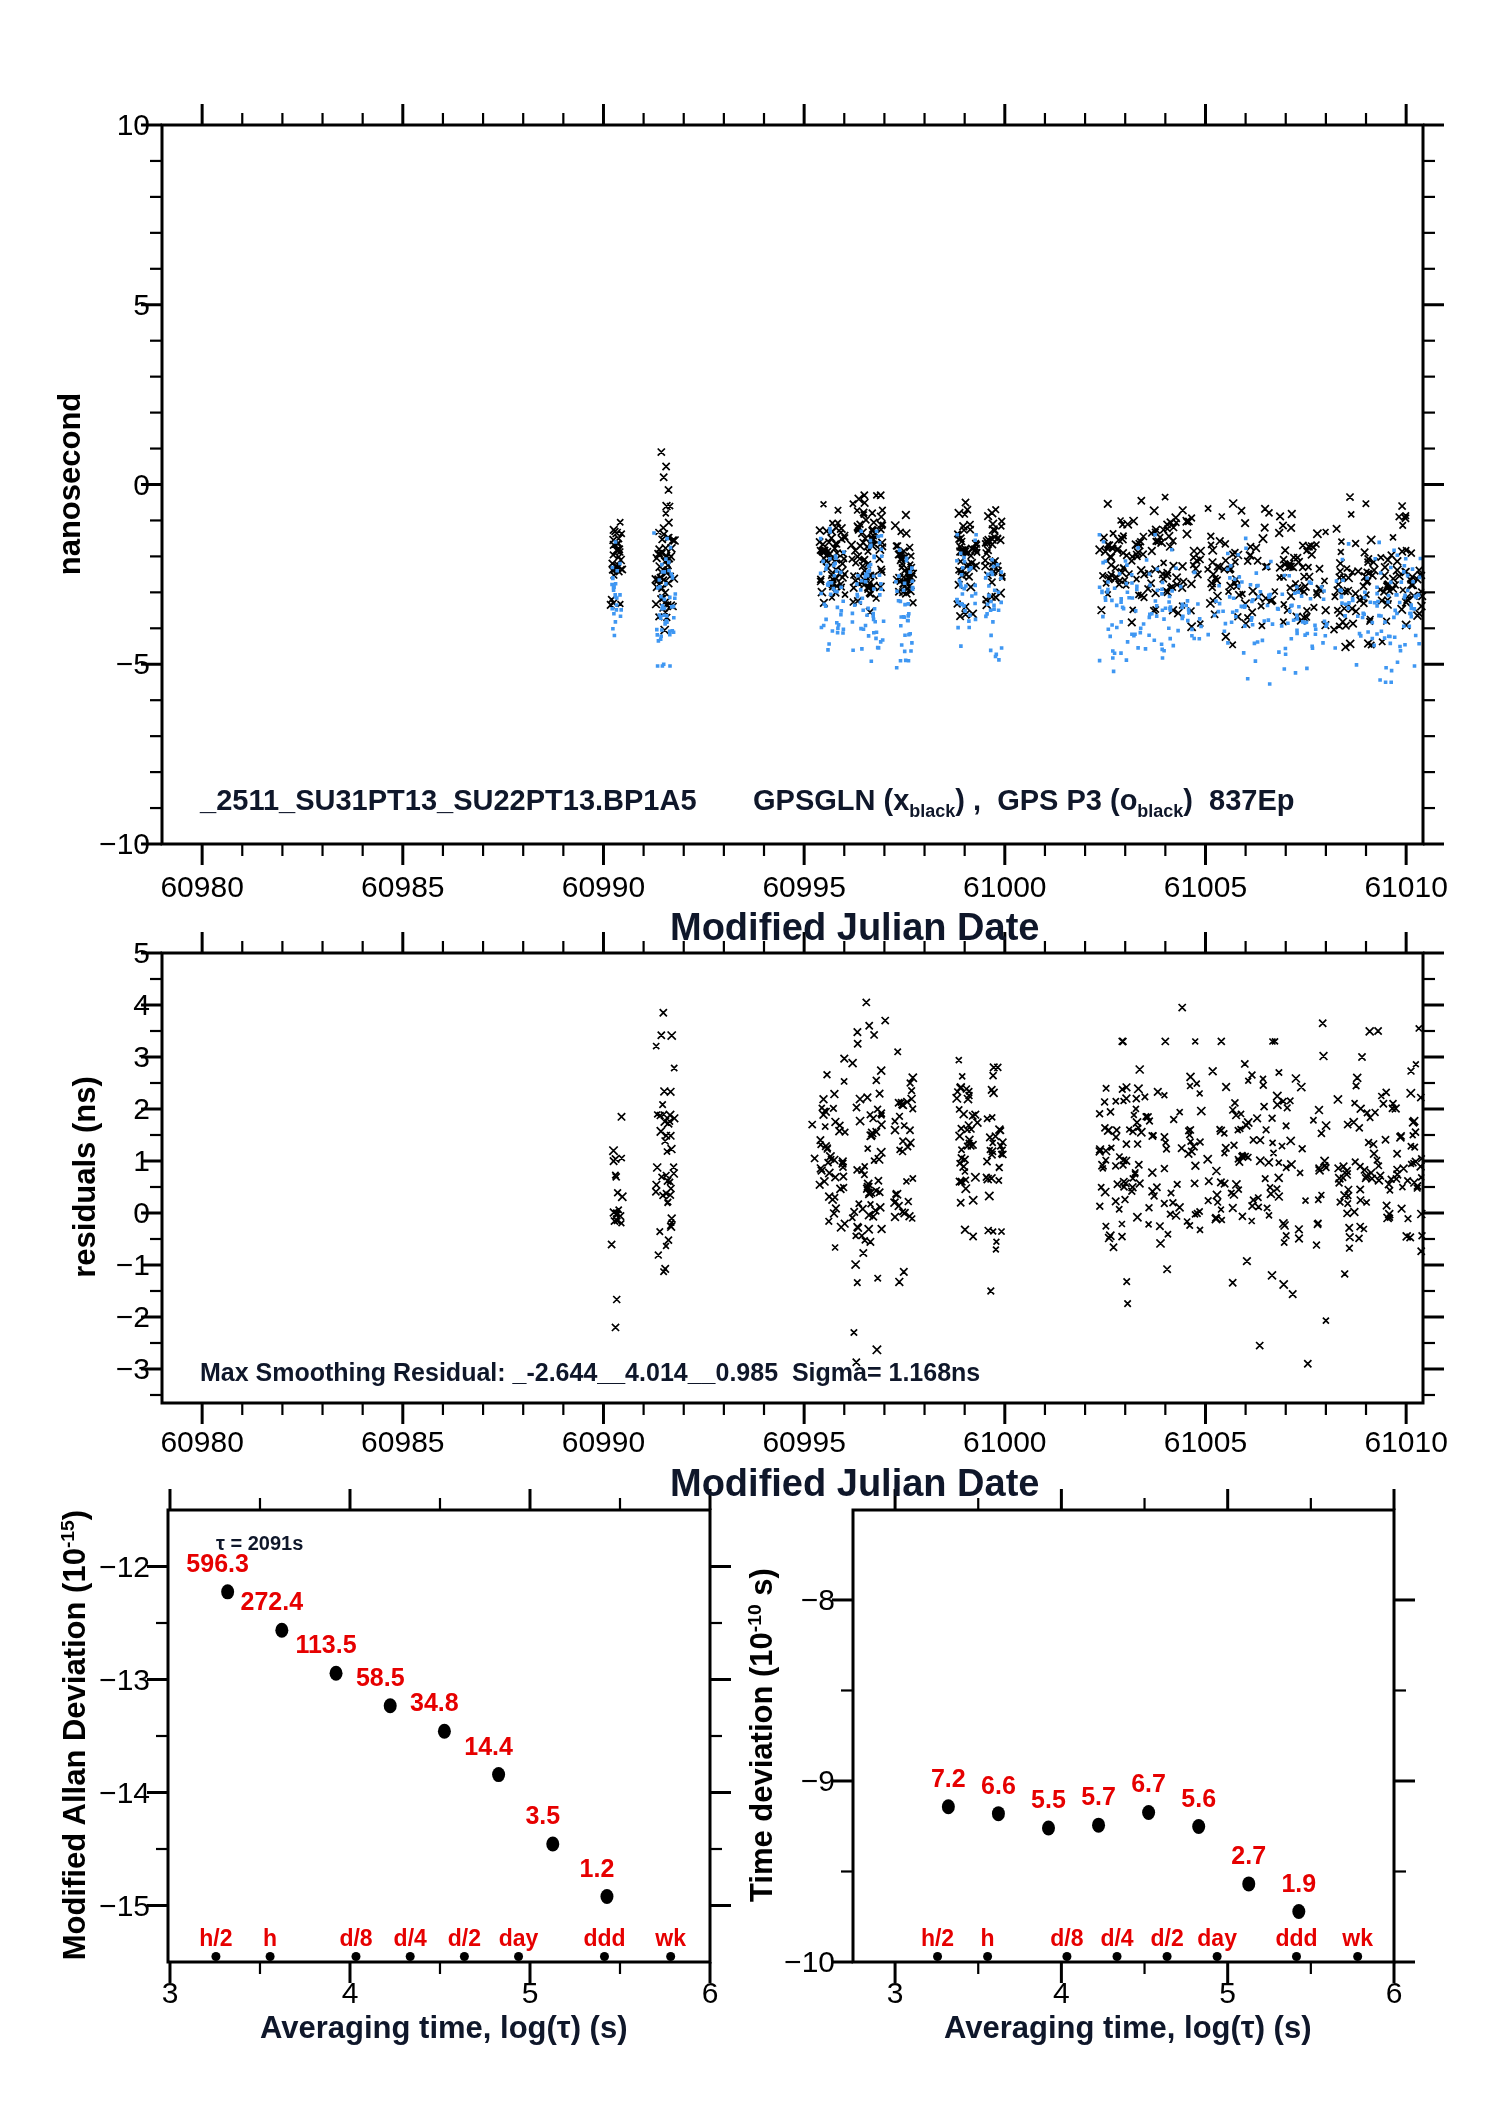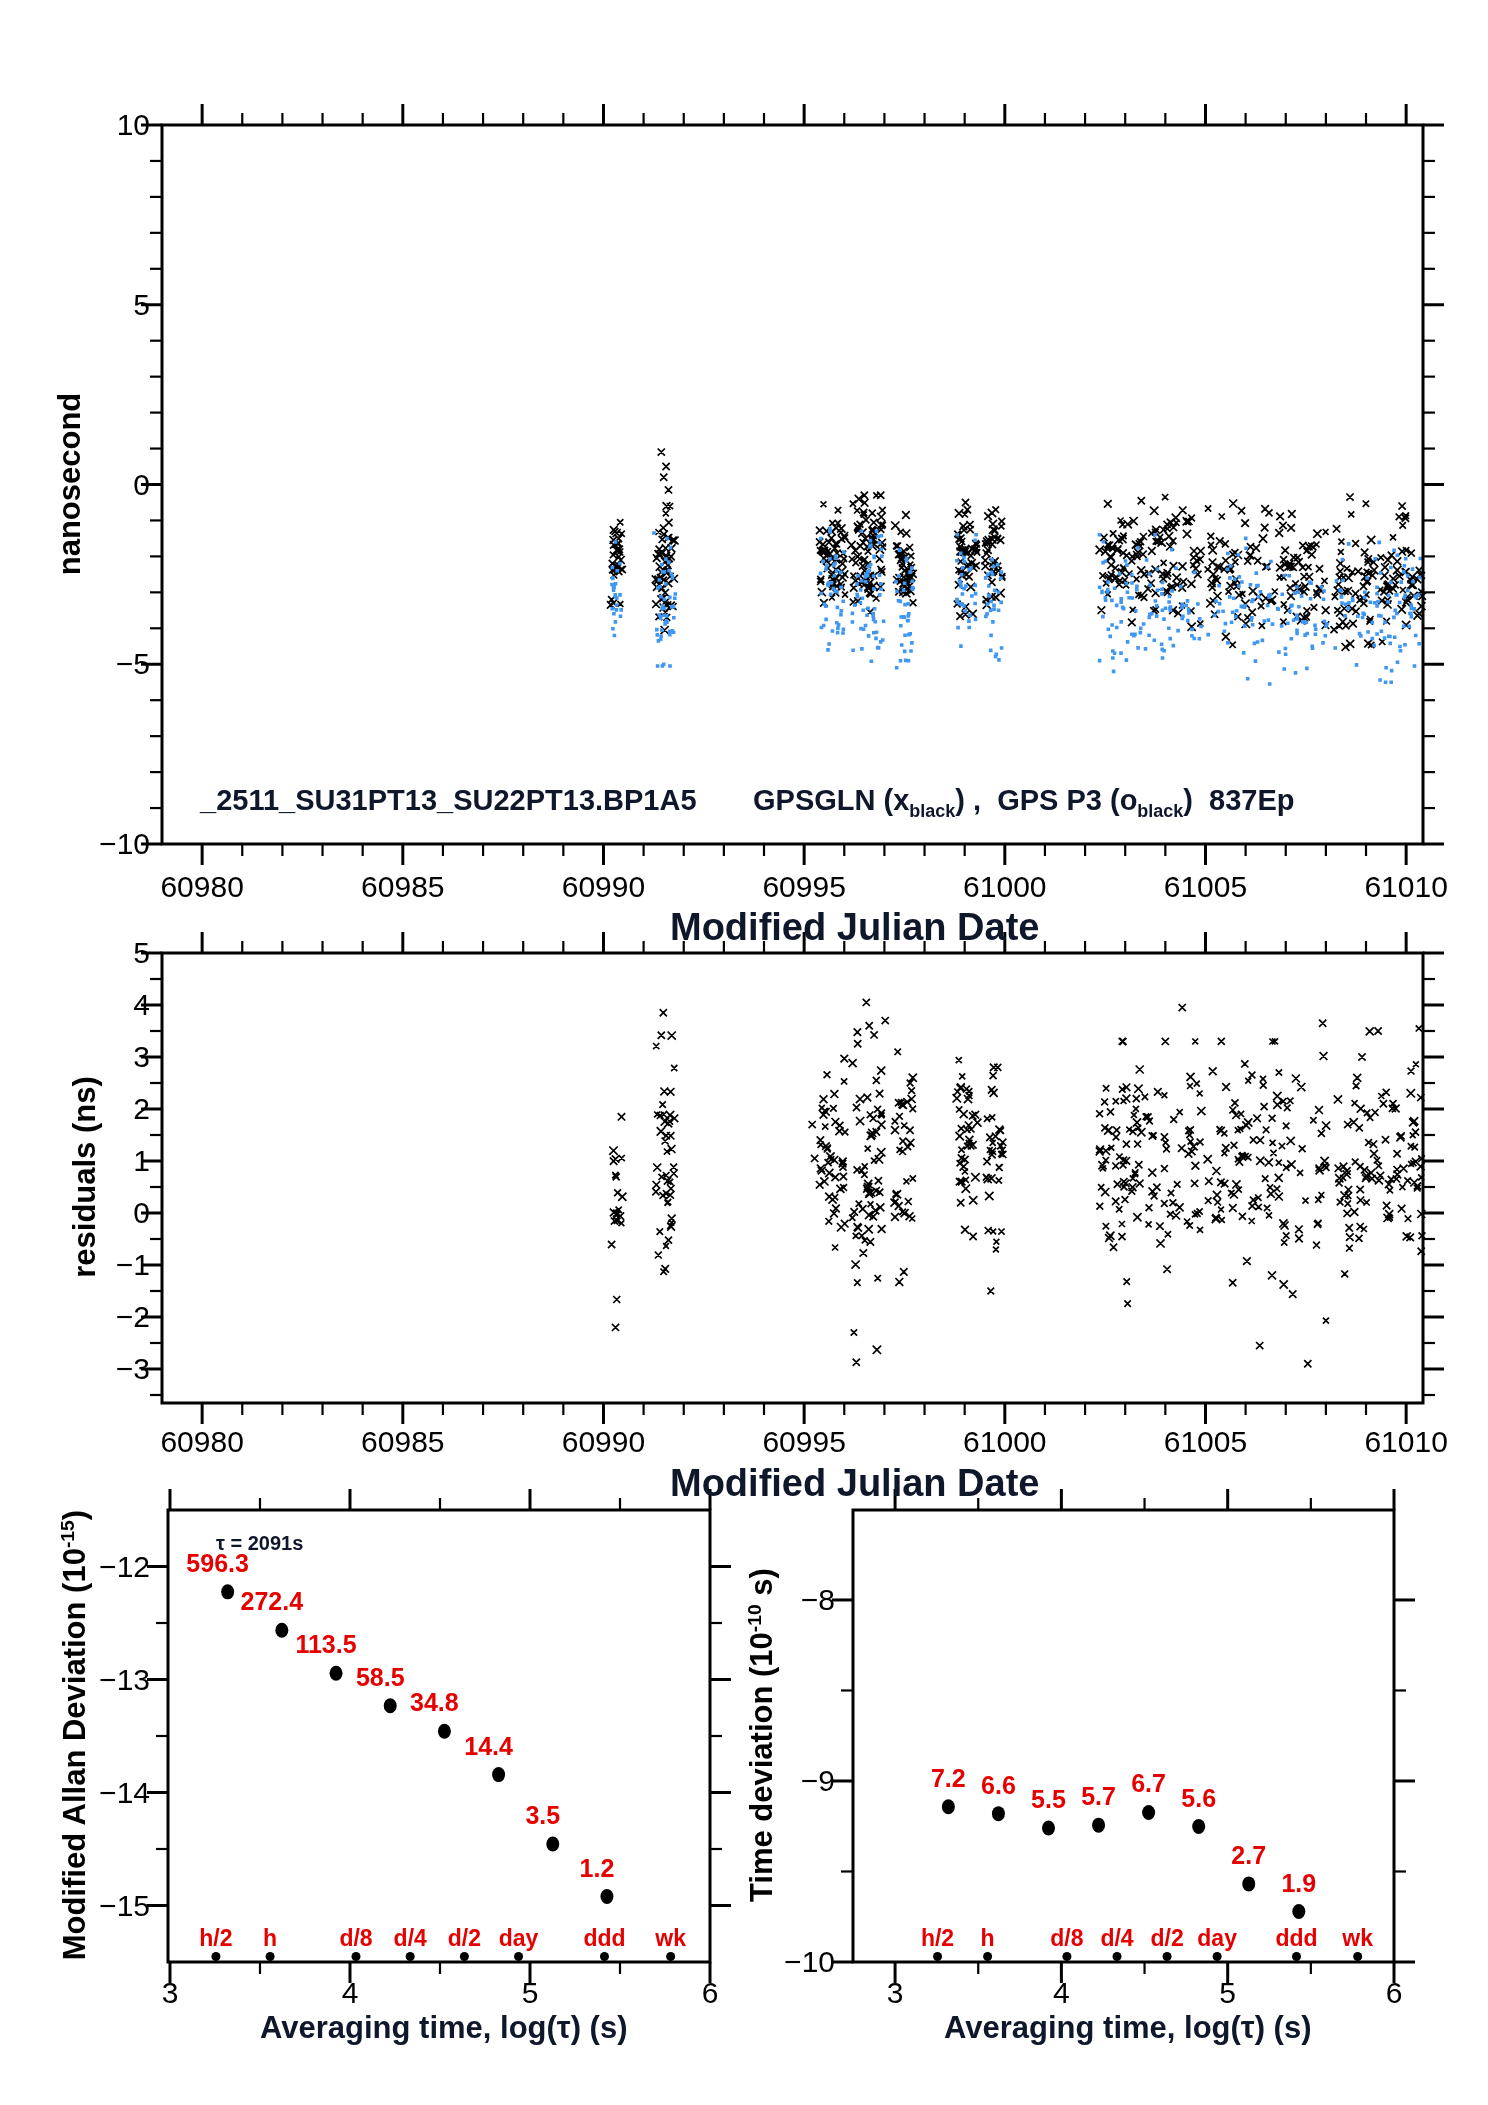--- a/index.html
+++ b/index.html
@@ -444,20 +444,23 @@
   </div>
 
   <div class="hlabel xaxis-title" style="left:642px;top:906px;">
     <span>Modified Julian Date</span>
   </div>
 
   <div class="vlabel ylab-size" style="left:-365px;top:1159px;width:900px;">
     <span>residuals (ns)</span>
   </div>
 
+  <div class="hlabel annotation" style="left:200px;top:1358px;">
+    <span>Max Smoothing Residual: _-2.644__4.014__0.985&nbsp; Sigma= 1.168ns</span>
+  </div>
 
   <div class="hlabel xaxis-title" style="left:642px;top:1462px;">
     <span>Modified Julian Date</span>
   </div>
 
   <div class="vlabel ylab-size" style="left:-375px;top:1717px;width:900px;">
     <span>Modified Allan Deviation (10</span><sup>-15</sup><span>)</span>
   </div>
 
   <div class="hlabel tau-note" style="left:216px;top:1532px;">

